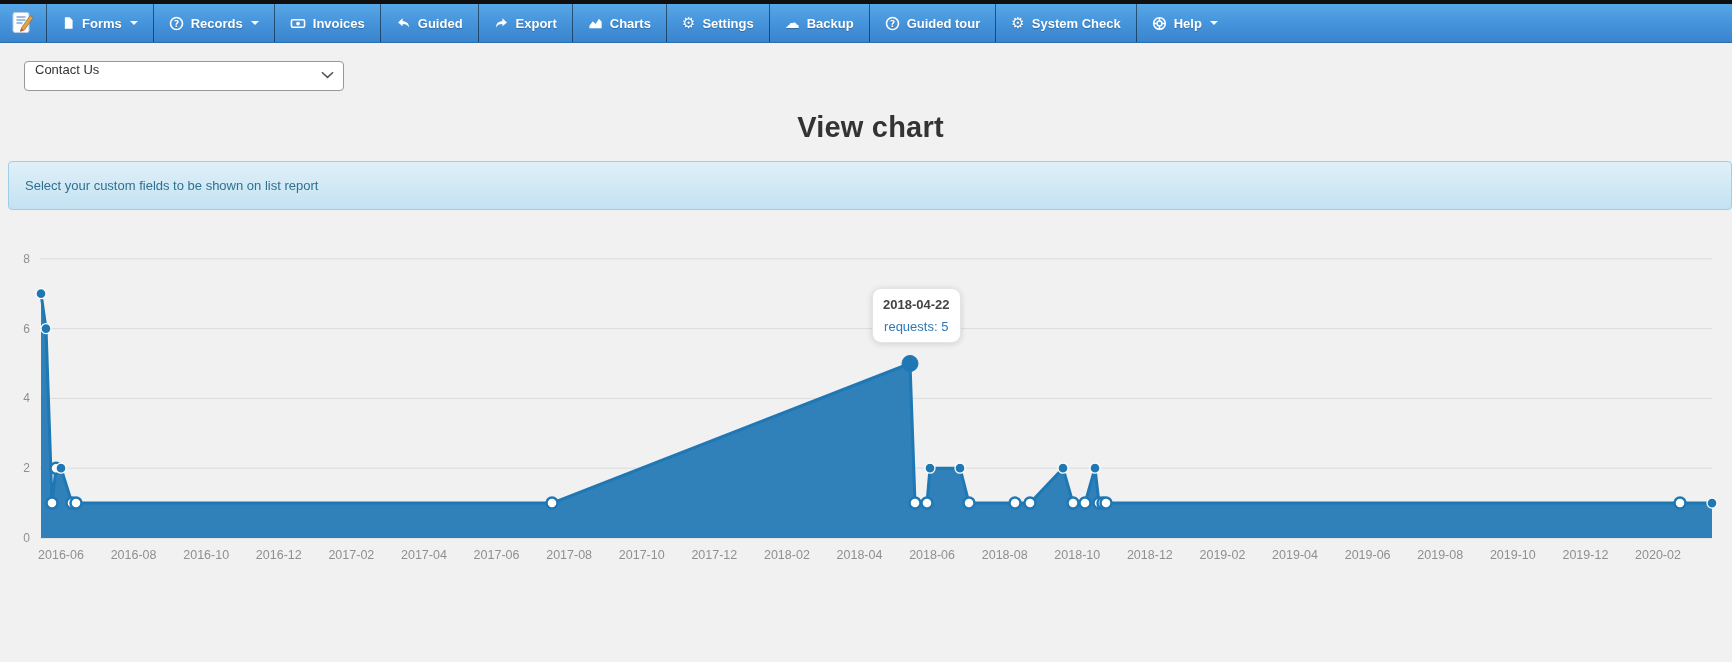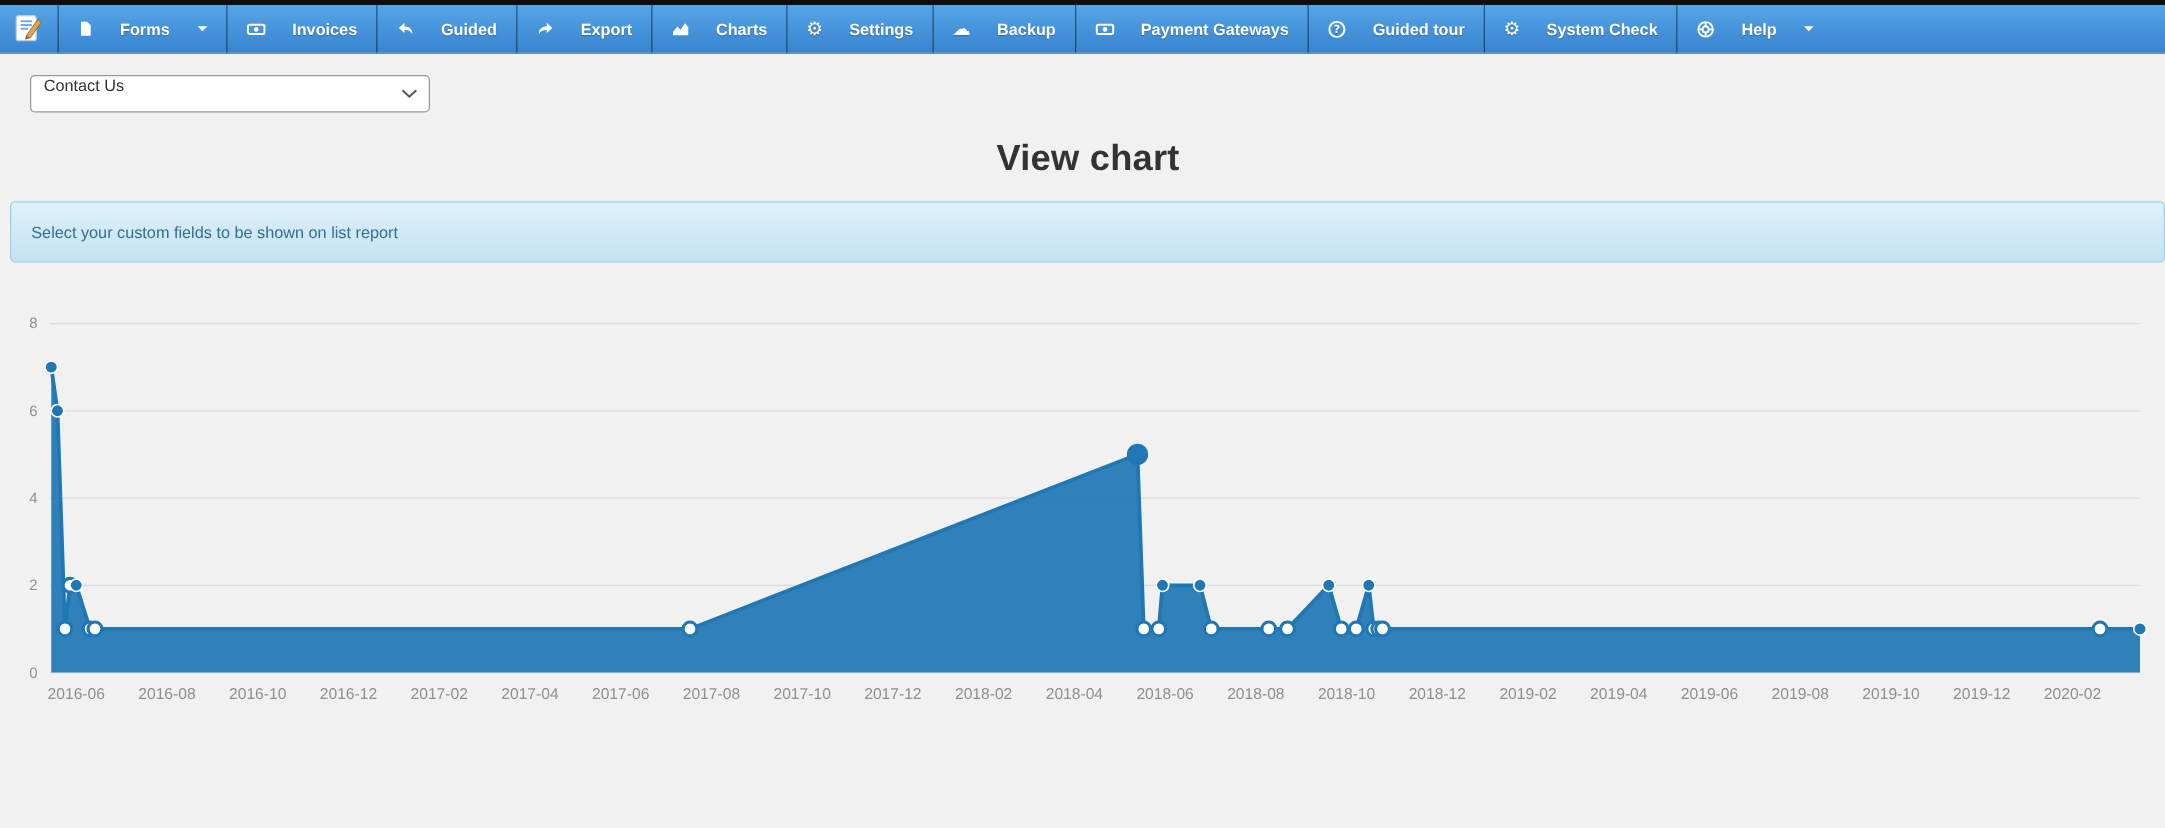--- a/index.html
+++ b/index.html
@@ -13,21 +13,21 @@
   .topstrip{height:4px;background:#0f0f0f;}
   .navbar{
     height:38px;display:flex;align-items:stretch;
     background:linear-gradient(180deg,#57a7e7 0%,#4492da 55%,#3a84ce 100%);
     border-bottom:1px solid #2e6ea8;
   }
   .nav-logo{
     width:46px;display:flex;align-items:center;justify-content:center;
   }
   .nav-item{
-    display:flex;align-items:center;gap:21px;
+    display:flex;align-items:center;gap:7px;
     padding:0 15px;cursor:pointer;
     border-left:1px solid rgba(8,18,28,.55);
     color:#fff;font-size:13px;font-weight:bold;
     text-shadow:0 1px 1px rgba(0,0,0,.25);
     white-space:nowrap;
   }
   .nav-item svg{display:block;}
   .glyph-ico{font-family:"DejaVu Sans",sans-serif;font-size:15px;line-height:1;font-weight:normal;}
   .caret{
     width:0;height:0;border-left:4px solid transparent;border-right:4px solid transparent;
@@ -122,20 +122,27 @@
   </div>
 
   <div class="nav-item">
     <svg width="13" height="14" color="#fff">
         <use href="#i-file"></use>
       </svg>
     <span>Forms</span>
     <span class="caret"></span>
   </div>
   <div class="nav-item">
+    <svg width="15" height="15" color="#fff">
+        <use href="#i-qcircle"></use>
+      </svg>
+    <span>Records</span>
+    <span class="caret"></span>
+  </div>
+  <div class="nav-item">
     <svg width="16" height="15" color="#fff">
         <use href="#i-money"></use>
       </svg>
     <span>Invoices</span>
   </div>
   <div class="nav-item">
     <svg width="15" height="14" color="#fff">
         <use href="#i-reply"></use>
       </svg>
     <span>Guided</span>
@@ -152,26 +159,20 @@
       </svg>
     <span>Charts</span>
   </div>
   <div class="nav-item">
     <span class="glyph-ico">⚙</span>
     <span>Settings</span>
   </div>
   <div class="nav-item">
     <span class="glyph-ico">☁</span>
     <span>Backup</span>
-  </div>
-  <div class="nav-item">
-    <svg width="16" height="15" color="#fff">
-        <use href="#i-money"></use>
-      </svg>
-    <span>Payment Gateways</span>
   </div>
   <div class="nav-item">
     <svg width="15" height="15" color="#fff">
         <use href="#i-qcircle"></use>
       </svg>
     <span>Guided tour</span>
   </div>
   <div class="nav-item">
     <span class="glyph-ico">⚙</span>
     <span>System Check</span>
@@ -256,13 +257,17 @@
       <circle cx="1063" cy="252.2" r="5" fill="#1f77b4" stroke="#ffffff" stroke-width="1.3"></circle>
       <circle cx="1073" cy="287.1" r="5.5" fill="#ffffff" stroke="#1f77b4" stroke-width="2.5"></circle>
       <circle cx="1085" cy="287.1" r="5.5" fill="#ffffff" stroke="#1f77b4" stroke-width="2.5"></circle>
       <circle cx="1095" cy="252.2" r="5" fill="#1f77b4" stroke="#ffffff" stroke-width="1.3"></circle>
       <circle cx="1099" cy="287.1" r="5.5" fill="#ffffff" stroke="#1f77b4" stroke-width="2.5"></circle>
       <circle cx="1103" cy="287.1" r="5.5" fill="#ffffff" stroke="#1f77b4" stroke-width="2.5"></circle>
       <circle cx="1106" cy="287.1" r="5.5" fill="#ffffff" stroke="#1f77b4" stroke-width="2.5"></circle>
       <circle cx="1680" cy="287.1" r="5.5" fill="#ffffff" stroke="#1f77b4" stroke-width="2.5"></circle>
       <circle cx="1712" cy="287.1" r="5" fill="#1f77b4" stroke="#ffffff" stroke-width="1.3"></circle>
     </svg>
+  <div class="chart-tooltip">
+    <div class="tt-date">2018-04-22</div>
+    <div class="tt-val">requests: 5</div>
+  </div>
 </div>
 
 </body></html>

